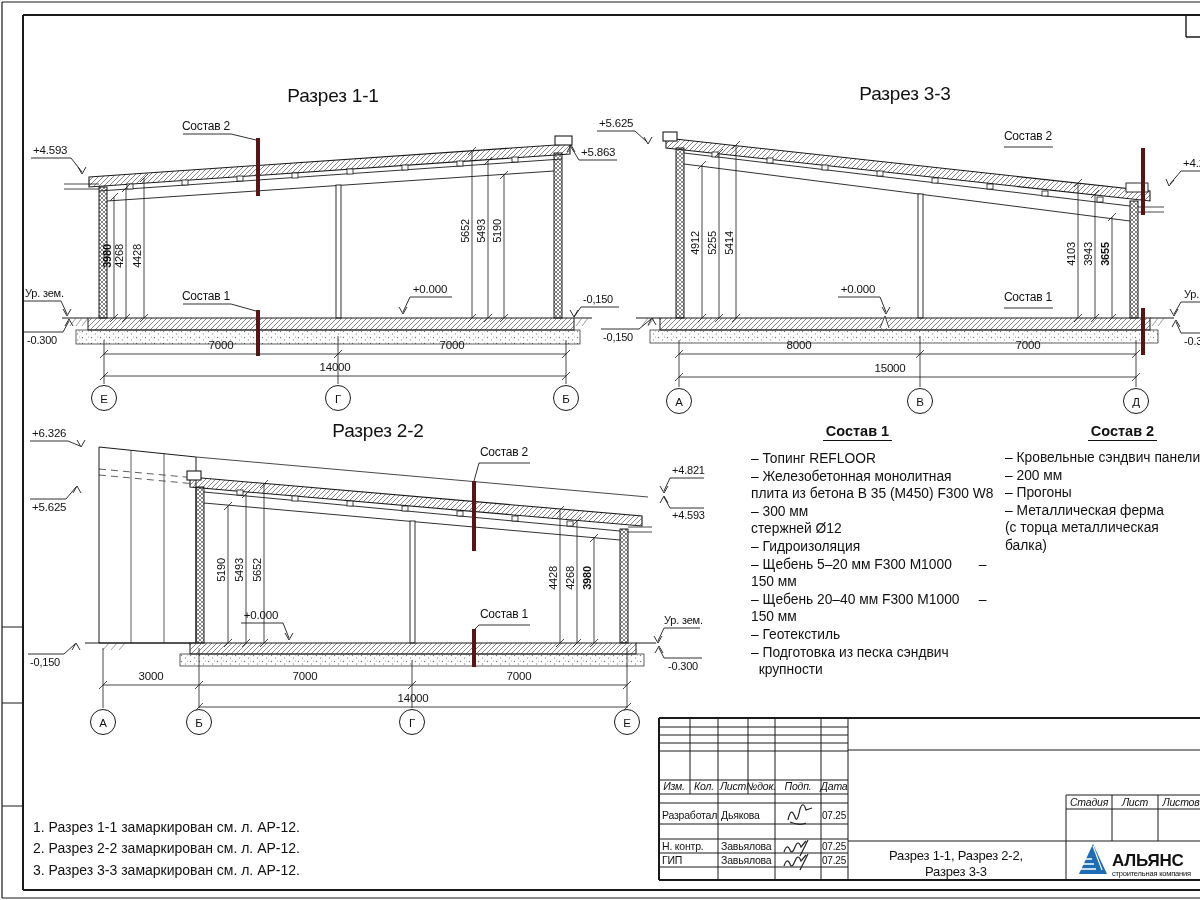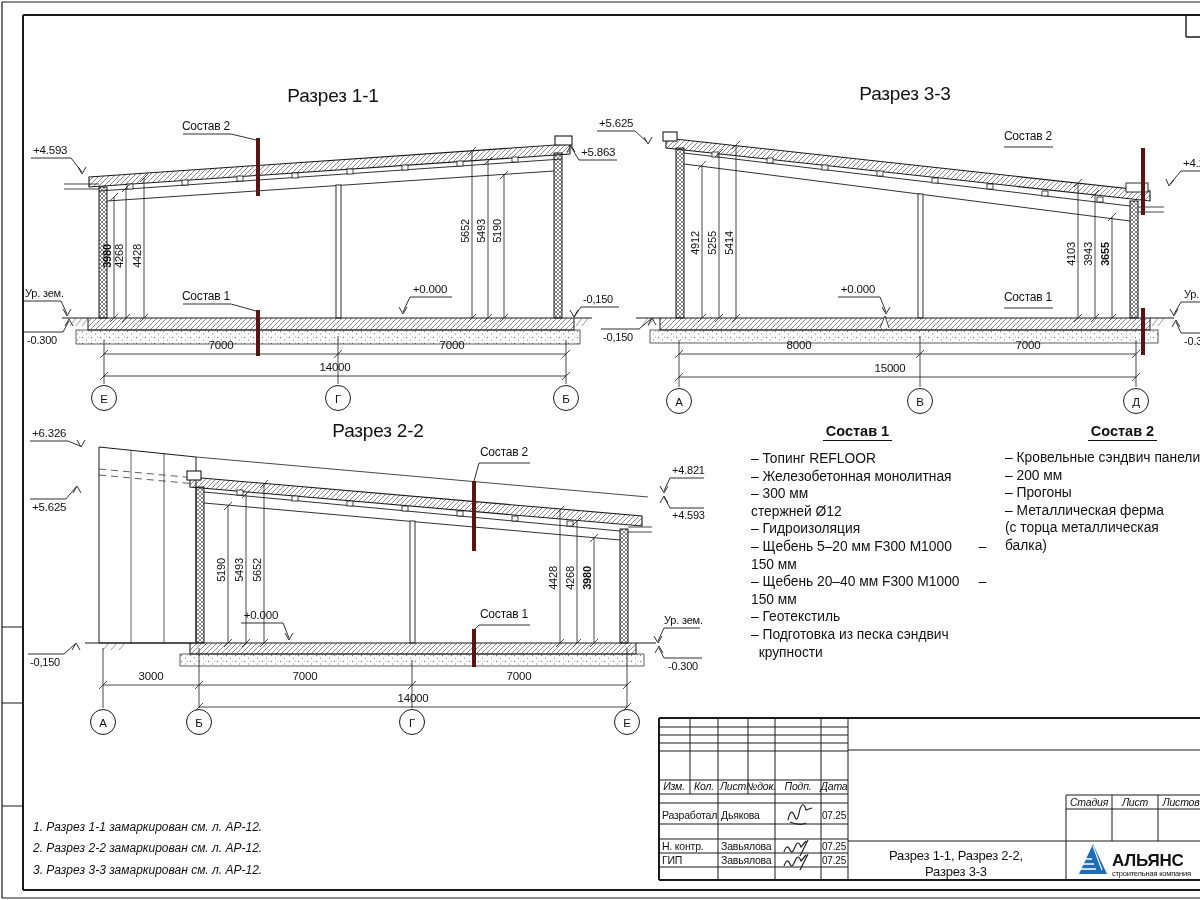--- a/index.html
+++ b/index.html
@@ -5,21 +5,21 @@
   html,body{margin:0;padding:0;}
   body{width:1200px;height:900px;position:relative;overflow:hidden;background:#fff;
        font-family:"Liberation Sans",sans-serif;color:#111;}
   svg text{font-family:"Liberation Sans",sans-serif;fill:#111;letter-spacing:-0.2px;}
   .abs{position:absolute;}
   
   .mat-title{font-size:14.5px;font-weight:bold;text-align:center;}
   .mat-title span{border-bottom:1.3px solid #111;padding:0 3px 1px;}
   .mat-list{font-size:13.8px;line-height:17.6px;white-space:nowrap;}
   .mat-list div{white-space:nowrap;}
-  .notes{font-size:12px;line-height:21.3px;white-space:nowrap;font-style:italic;}
+  .notes{font-size:14px;line-height:21.3px;white-space:nowrap;}
   
 </style>
 </head>
 <body>
 
 <svg class="abs" style="left:0;top:0" width="1200" height="900" viewBox="0 0 1200 900">
   <defs>
     <pattern id="hat" width="5" height="5" patternUnits="userSpaceOnUse">
       <path d="M0 5 L5 0" stroke="#555" stroke-width="0.7"></path>
     </pattern>
@@ -357,20 +357,21 @@
     </g>
   </g>
 </svg>
 
 <div class="abs mat-title" style="left:790px;top:423px;width:135px;">
   <span>Состав 1</span>
 </div>
 <div class="abs mat-list" style="left:751px;top:450px;width:280px;">
     <div>– Топинг REFLOOR</div>
     <div>– Железобетонная  монолитная</div>
+    <div>плита из бетона В 35 (М450) F300 W8</div>
     <div>– 300 мм</div>
     <div>стержней Ø12</div>
     <div>– Гидроизоляция</div>
     <div>– Щебень 5–20 мм F300 М1000&nbsp;&nbsp;&nbsp;&nbsp;&nbsp;&nbsp;&nbsp;–</div>
     <div>150 мм</div>
     <div>– Щебень 20–40 мм F300 М1000&nbsp;&nbsp;&nbsp;&nbsp;&nbsp;–</div>
     <div>150 мм</div>
     <div>– Геотекстиль</div>
     <div>– Подготовка из песка сэндвич</div>
     <div>&nbsp;&nbsp;крупности</div>

